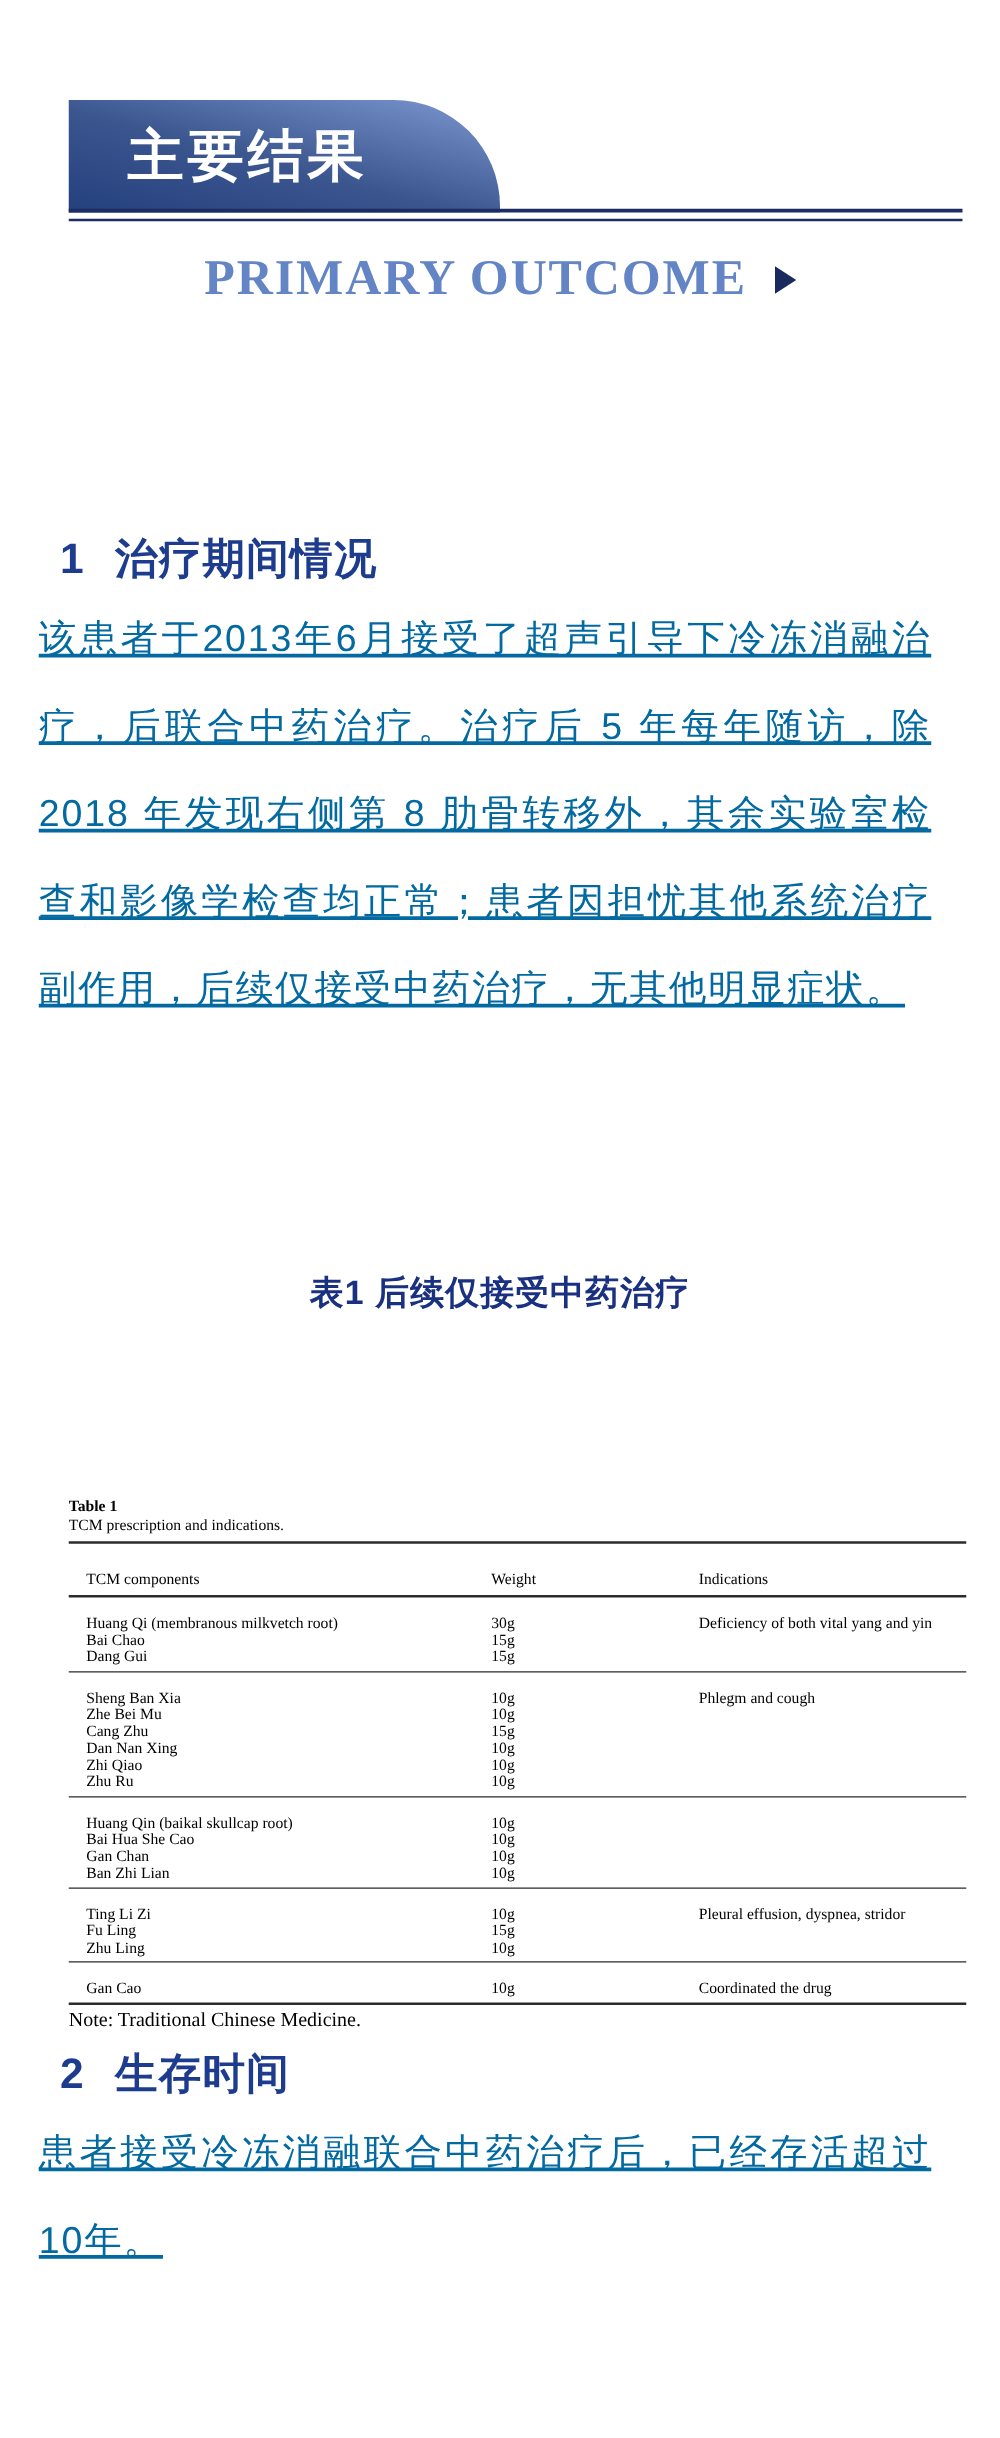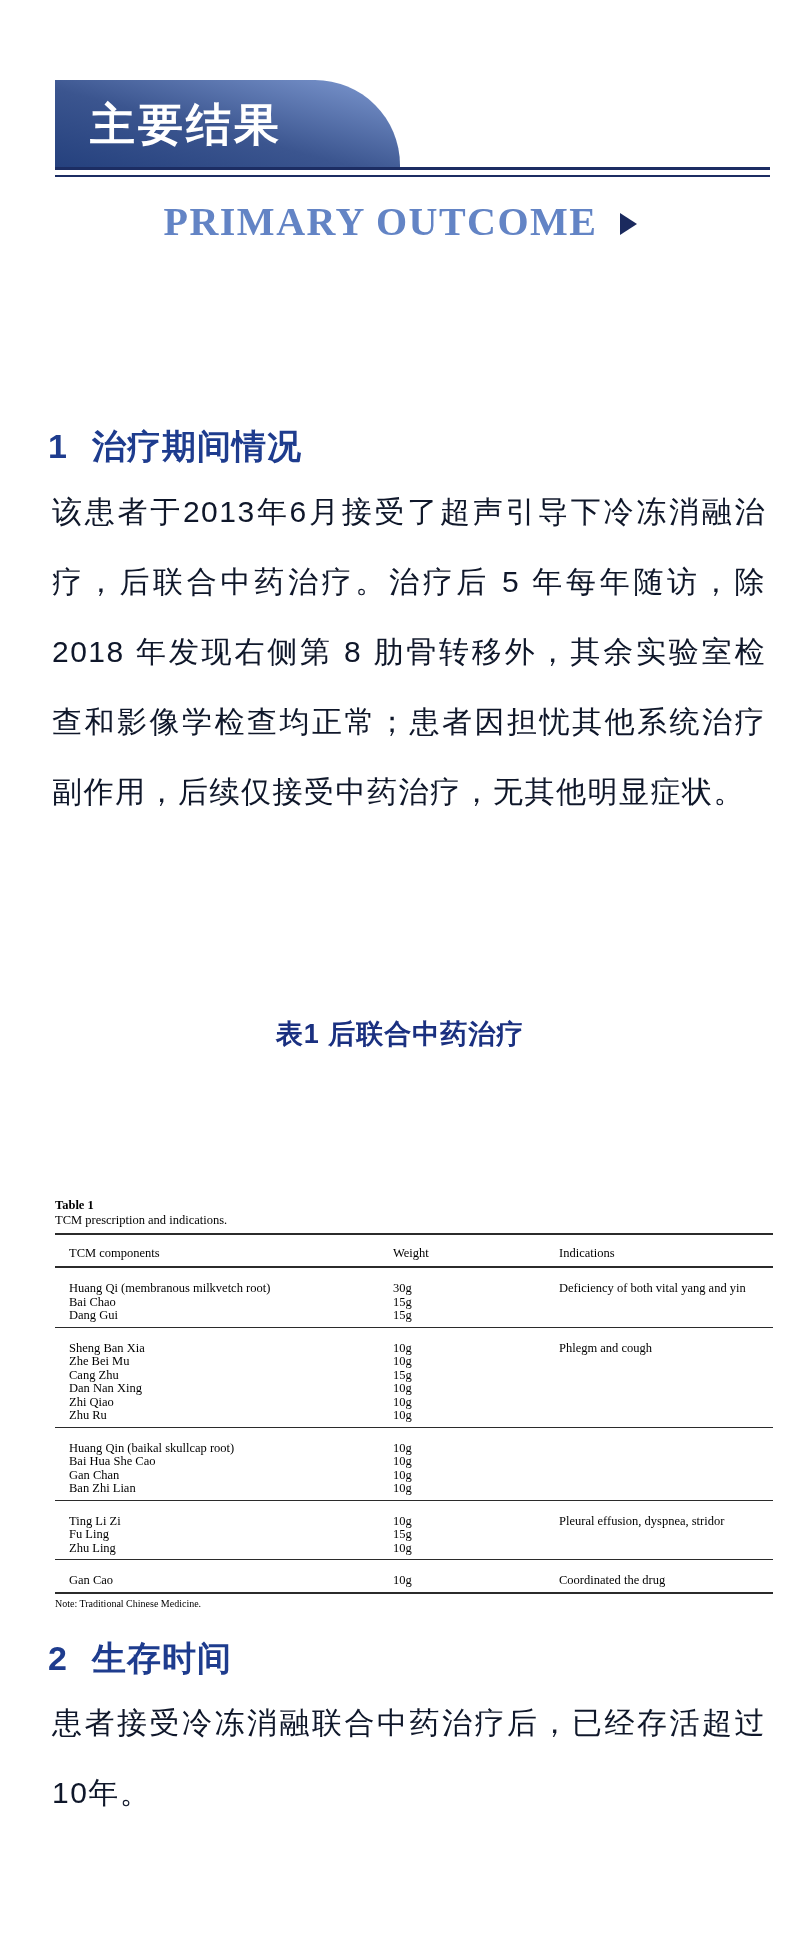--- a/index.html
+++ b/index.html
@@ -5,21 +5,21 @@
   html,body{margin:0;padding:0;}
   body{
     width:800px;height:1950px;position:relative;background:#ffffff;
     font-family:"Liberation Sans","DejaVu Sans",sans-serif;overflow:hidden;
   }
   
   .banner{
     position:absolute;left:55px;top:80px;width:345px;height:90px;
     background:linear-gradient(to top right,#24407d 0%,#3b558f 45%,#7e99d1 100%);
     border-radius:0 85px 0 0;
-    display:flex;align-items:center;padding-left:35px;box-sizing:border-box;
+    display:flex;align-items:center;padding-left:47px;box-sizing:border-box;
   }
   .banner-title{
     font-family:"Liberation Serif","DejaVu Serif",serif;
     font-weight:bold;font-size:45px;color:#ffffff;letter-spacing:3px;
   }
   .rule{position:absolute;left:55px;width:715px;background:#1c2d63;}
   .rule-thick{top:167px;height:3px;}
   .rule-thin{top:175px;height:2px;}
   
   .primary-row{
@@ -38,50 +38,50 @@
   }
   
   .section-heading{
     position:absolute;left:48px;display:flex;align-items:baseline;gap:24px;
     font-weight:bold;font-size:34px;color:#1e3c8e;letter-spacing:1px;
   }
   .heading-1{top:424px;}
   .heading-2{top:1636px;}
   
   .para{
-    position:absolute;left:52px;width:714px;
-    font-size:30px;line-height:70px;color:#0f172a;
-    text-align:justify;text-justify:inter-character;letter-spacing:1.5px;
+    position:absolute;left:31px;width:714px;
+    font-size:30px;line-height:70px;color:#0369a1;
+    text-align:justify;text-justify:inter-character;letter-spacing:1.5px;text-decoration:underline;
   }
   .para-1{top:477px;}
   .para-2{top:1688px;}
   
   .table-caption{
     position:absolute;top:1016px;left:0;width:800px;text-align:center;
     font-weight:bold;font-size:27px;color:#1a3080;letter-spacing:1px;
   }
   
   .tablewrap{
     position:absolute;left:55px;top:1166px;width:718px;
     font-family:"Liberation Serif","DejaVu Serif",serif;color:#000000;margin-top:32px;
   }
   .t-title{font-size:12.5px;font-weight:bold;line-height:15px;}
   .t-sub{font-size:12.5px;line-height:15px;margin-bottom:5px;}
   .t-head{
     display:grid;grid-template-columns:324px 166px 1fr;
     border-top:2px solid #2b2b2b;border-bottom:2px solid #2b2b2b;
-    padding:11px 0 5px 14px;font-size:12.5px;
+    padding:21px 0 5px 14px;font-size:12.5px;
   }
   .t-group{
     display:grid;grid-template-columns:324px 166px 1fr;
     padding:14px 0 4px 14px;font-size:12.5px;line-height:13.5px;
     border-bottom:1.5px solid #2b2b2b;
   }
   .t-group:last-of-type{border-bottom:2px solid #2b2b2b;}
-  .t-note{font-size:10px;padding-top:4px;}
+  .t-note{font-size:16px;padding-top:4px;}
 </style>
 </head>
 <body>
 
 <div class="banner">
   <span class="banner-title">主要结果</span>
 </div>
 <div class="rule rule-thick"></div>
 <div class="rule rule-thin"></div>
 
@@ -89,21 +89,21 @@
   <span class="primary-text">PRIMARY OUTCOME</span>
   <span class="arrow-right"></span>
 </div>
 
 <div class="section-heading heading-1">
   <span>1</span>
   <span>治疗期间情况</span>
 </div>
 <div class="para para-1">该患者于2013年6月接受了超声引导下冷冻消融治疗，后联合中药治疗。治疗后 5 年每年随访，除 2018 年发现右侧第 8 肋骨转移外，其余实验室检查和影像学检查均正常；患者因担忧其他系统治疗副作用，后续仅接受中药治疗，无其他明显症状。</div>
 
-<div class="table-caption">表1 后联合中药治疗</div>
+<div class="table-caption">表1 后续仅接受中药治疗</div>
 
 <div class="tablewrap">
   <div class="t-title">Table 1</div>
   <div class="t-sub">TCM prescription and indications.</div>
   <div class="t-head">
     <span>TCM components</span>
     <span>Weight</span>
     <span>Indications</span>
   </div>
   <div id="table-groups">

